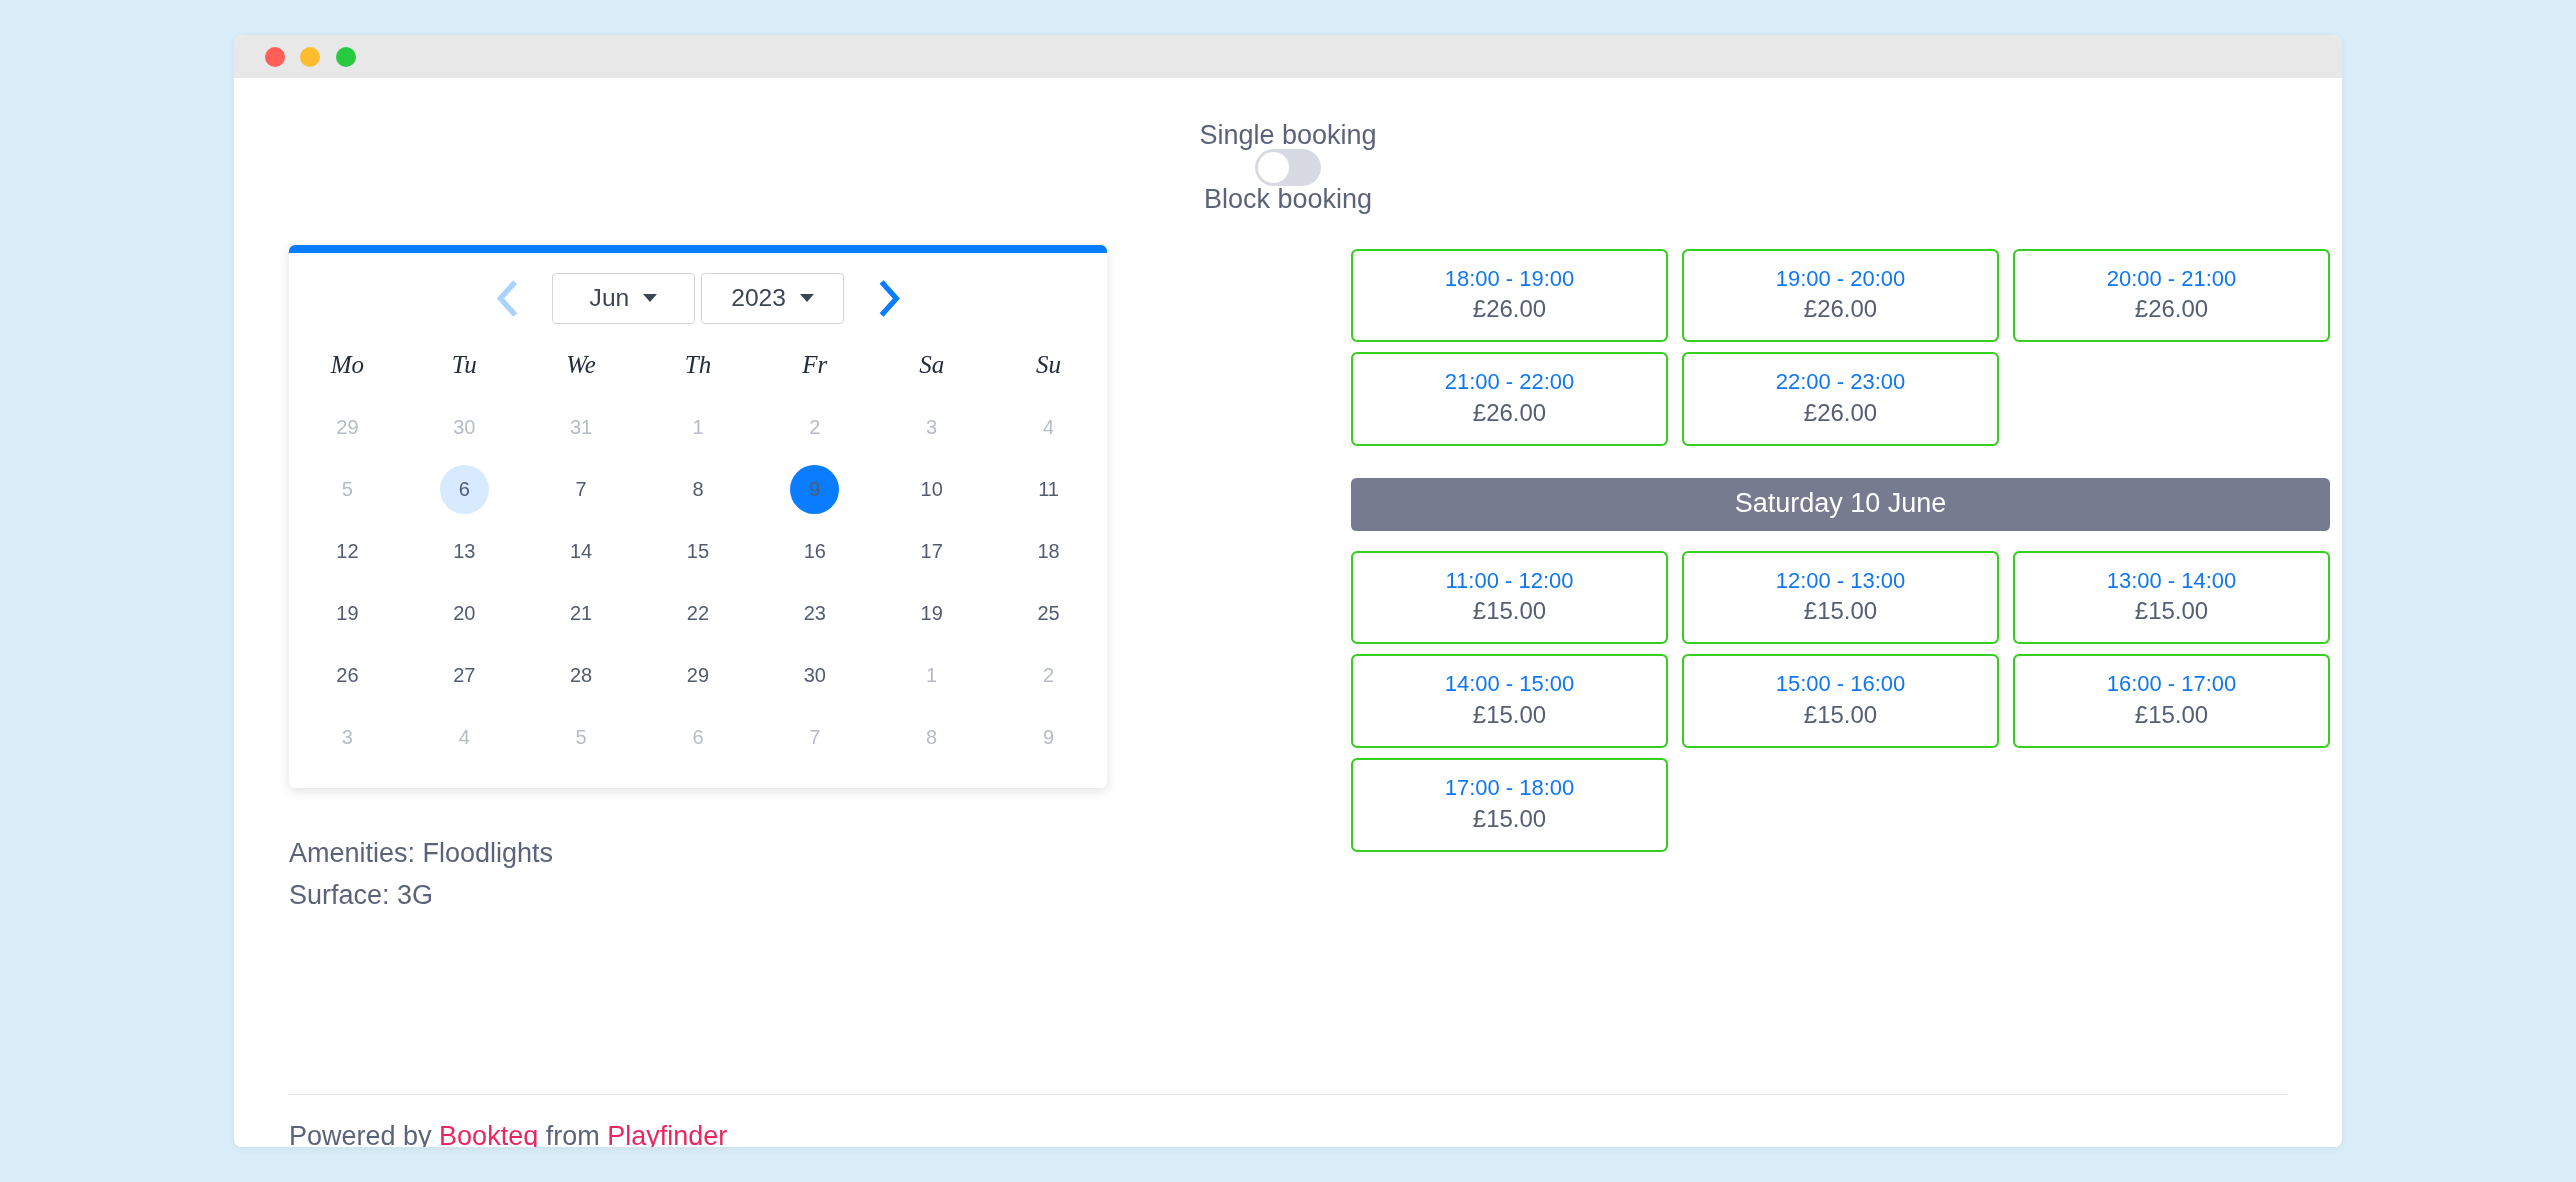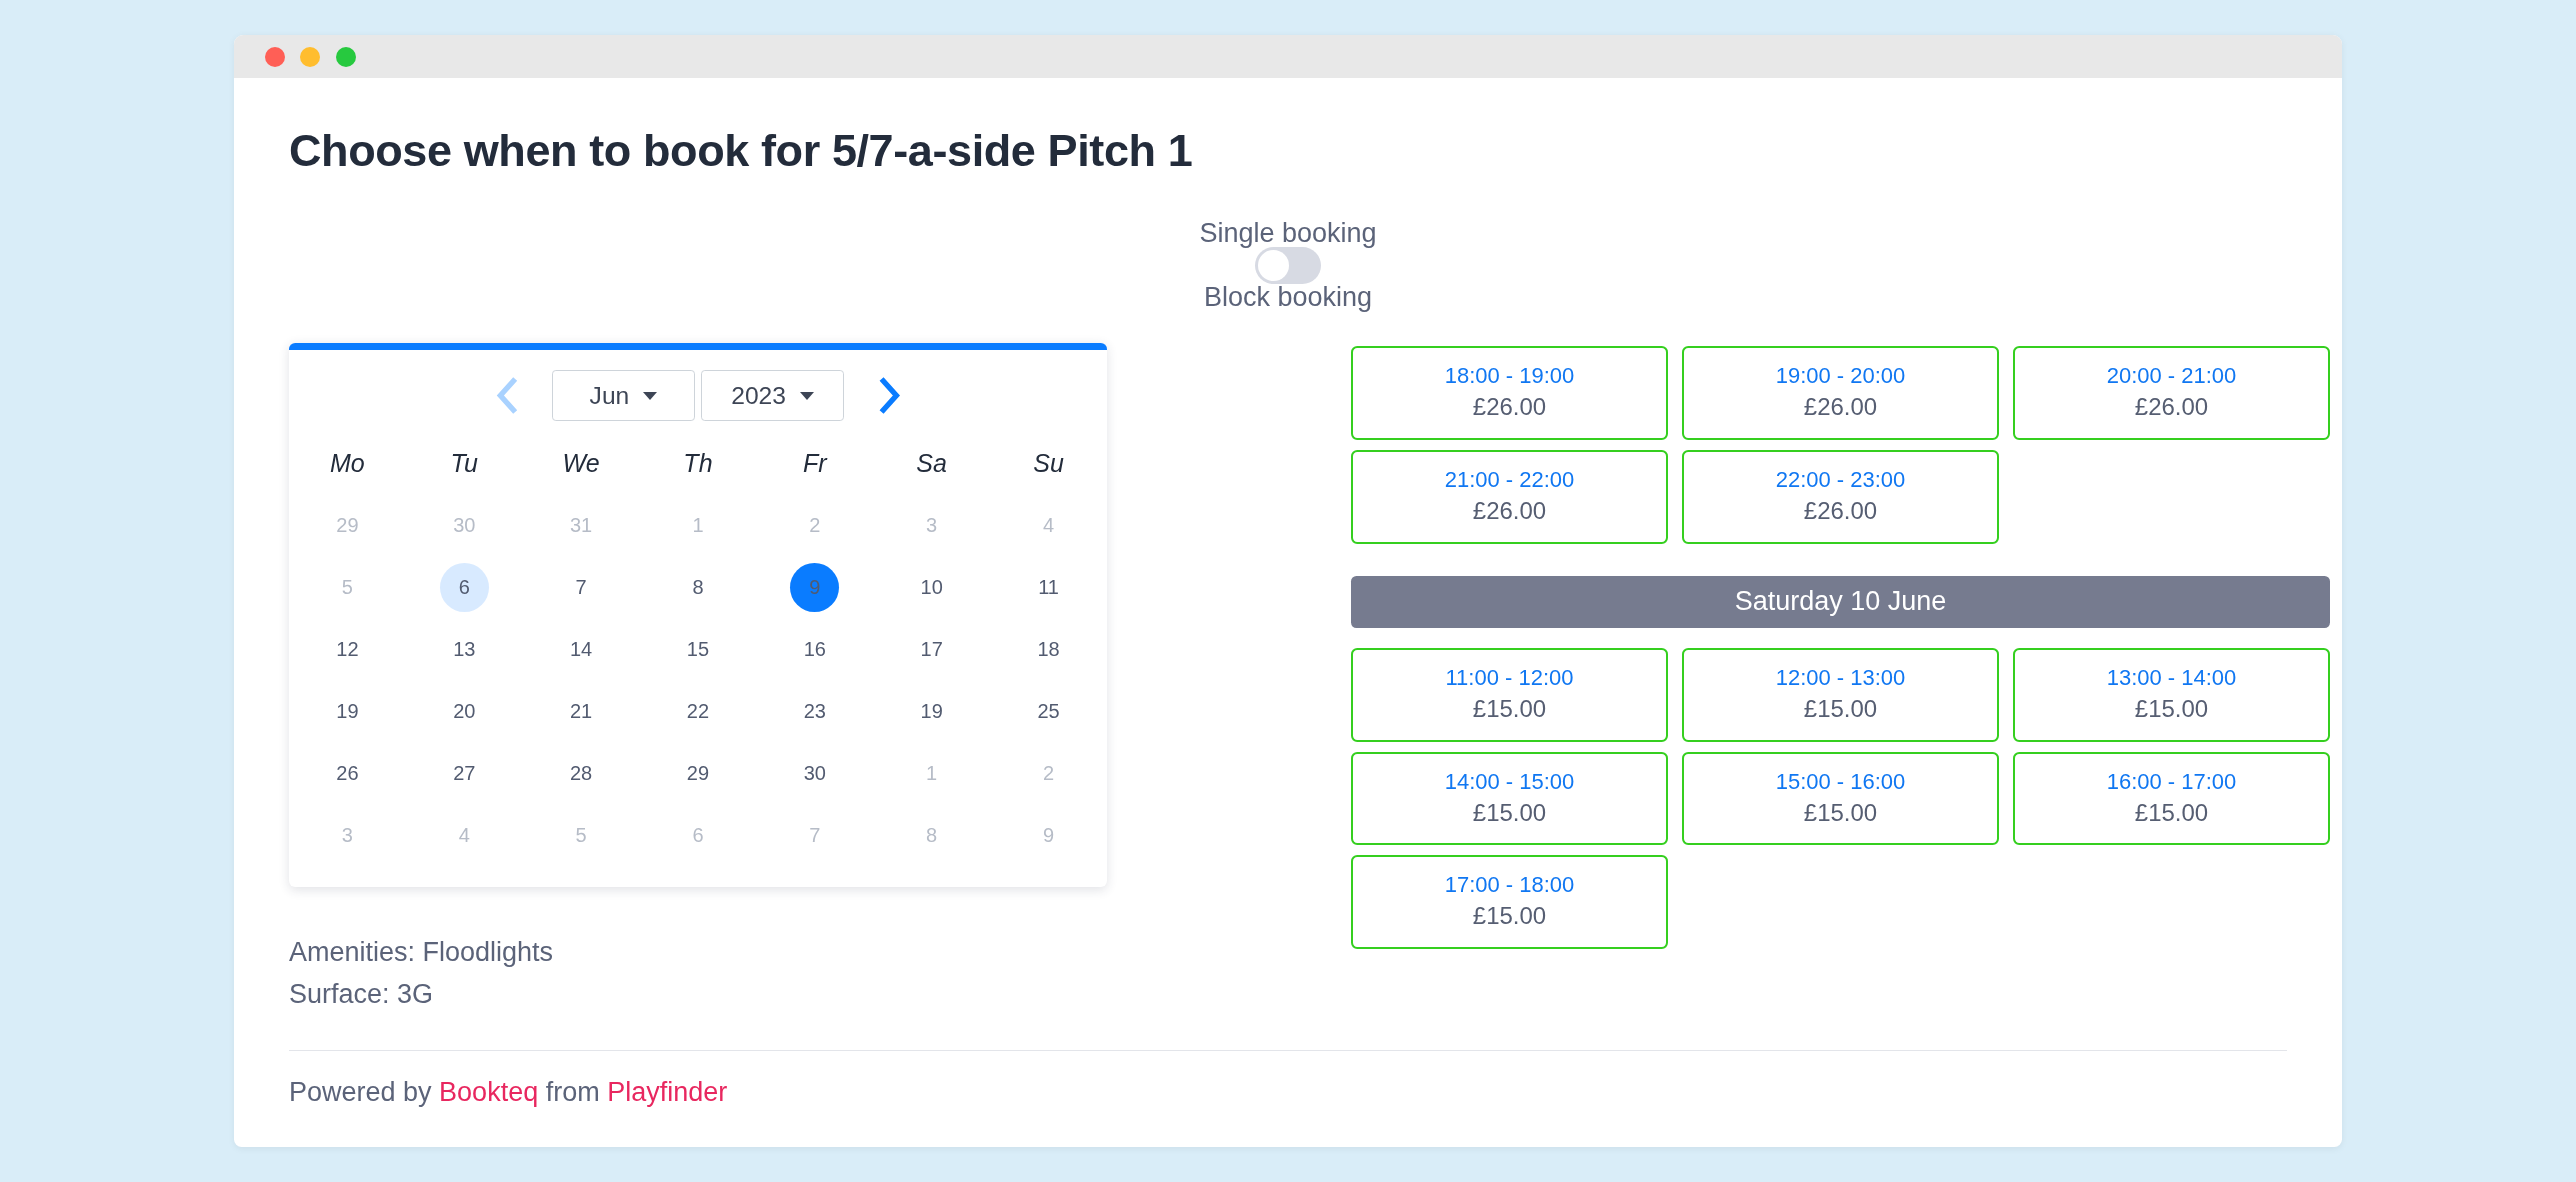--- a/index.html
+++ b/index.html
@@ -167,20 +167,21 @@
     border-collapse: collapse;
     table-layout: fixed;
     margin-top: 9.2px;
   }
   table.cal-grid th {
     font-size: 25px;
     font-style: italic;
     font-weight: 400;
     color: #232c3b;
     padding: 10.8px 0 17px 0;
+    font-family: Liberation Serif, serif;
   }
   table.cal-grid td {
     text-align: center;
     padding: 0;
     height: 62px;
   }
   .daycell {
     width: 49px;
     height: 49px;
     line-height: 49px;
@@ -259,21 +260,20 @@
 <div class="window">
 
   <div class="titlebar">
     <span class="dot red"></span>
     <span class="dot yellow"></span>
     <span class="dot green"></span>
   </div>
 
   <div class="content">
 
-    <h1 class="page-title">Choose when to book for 5/7-a-side Pitch 1</h1>
 
     <div class="toggle-row">
       <span class="toggle-label">Single booking</span>
       <div class="switch">
         <span class="knob"></span>
       </div>
       <span class="toggle-label">Block booking</span>
     </div>
 
     <div class="main">

